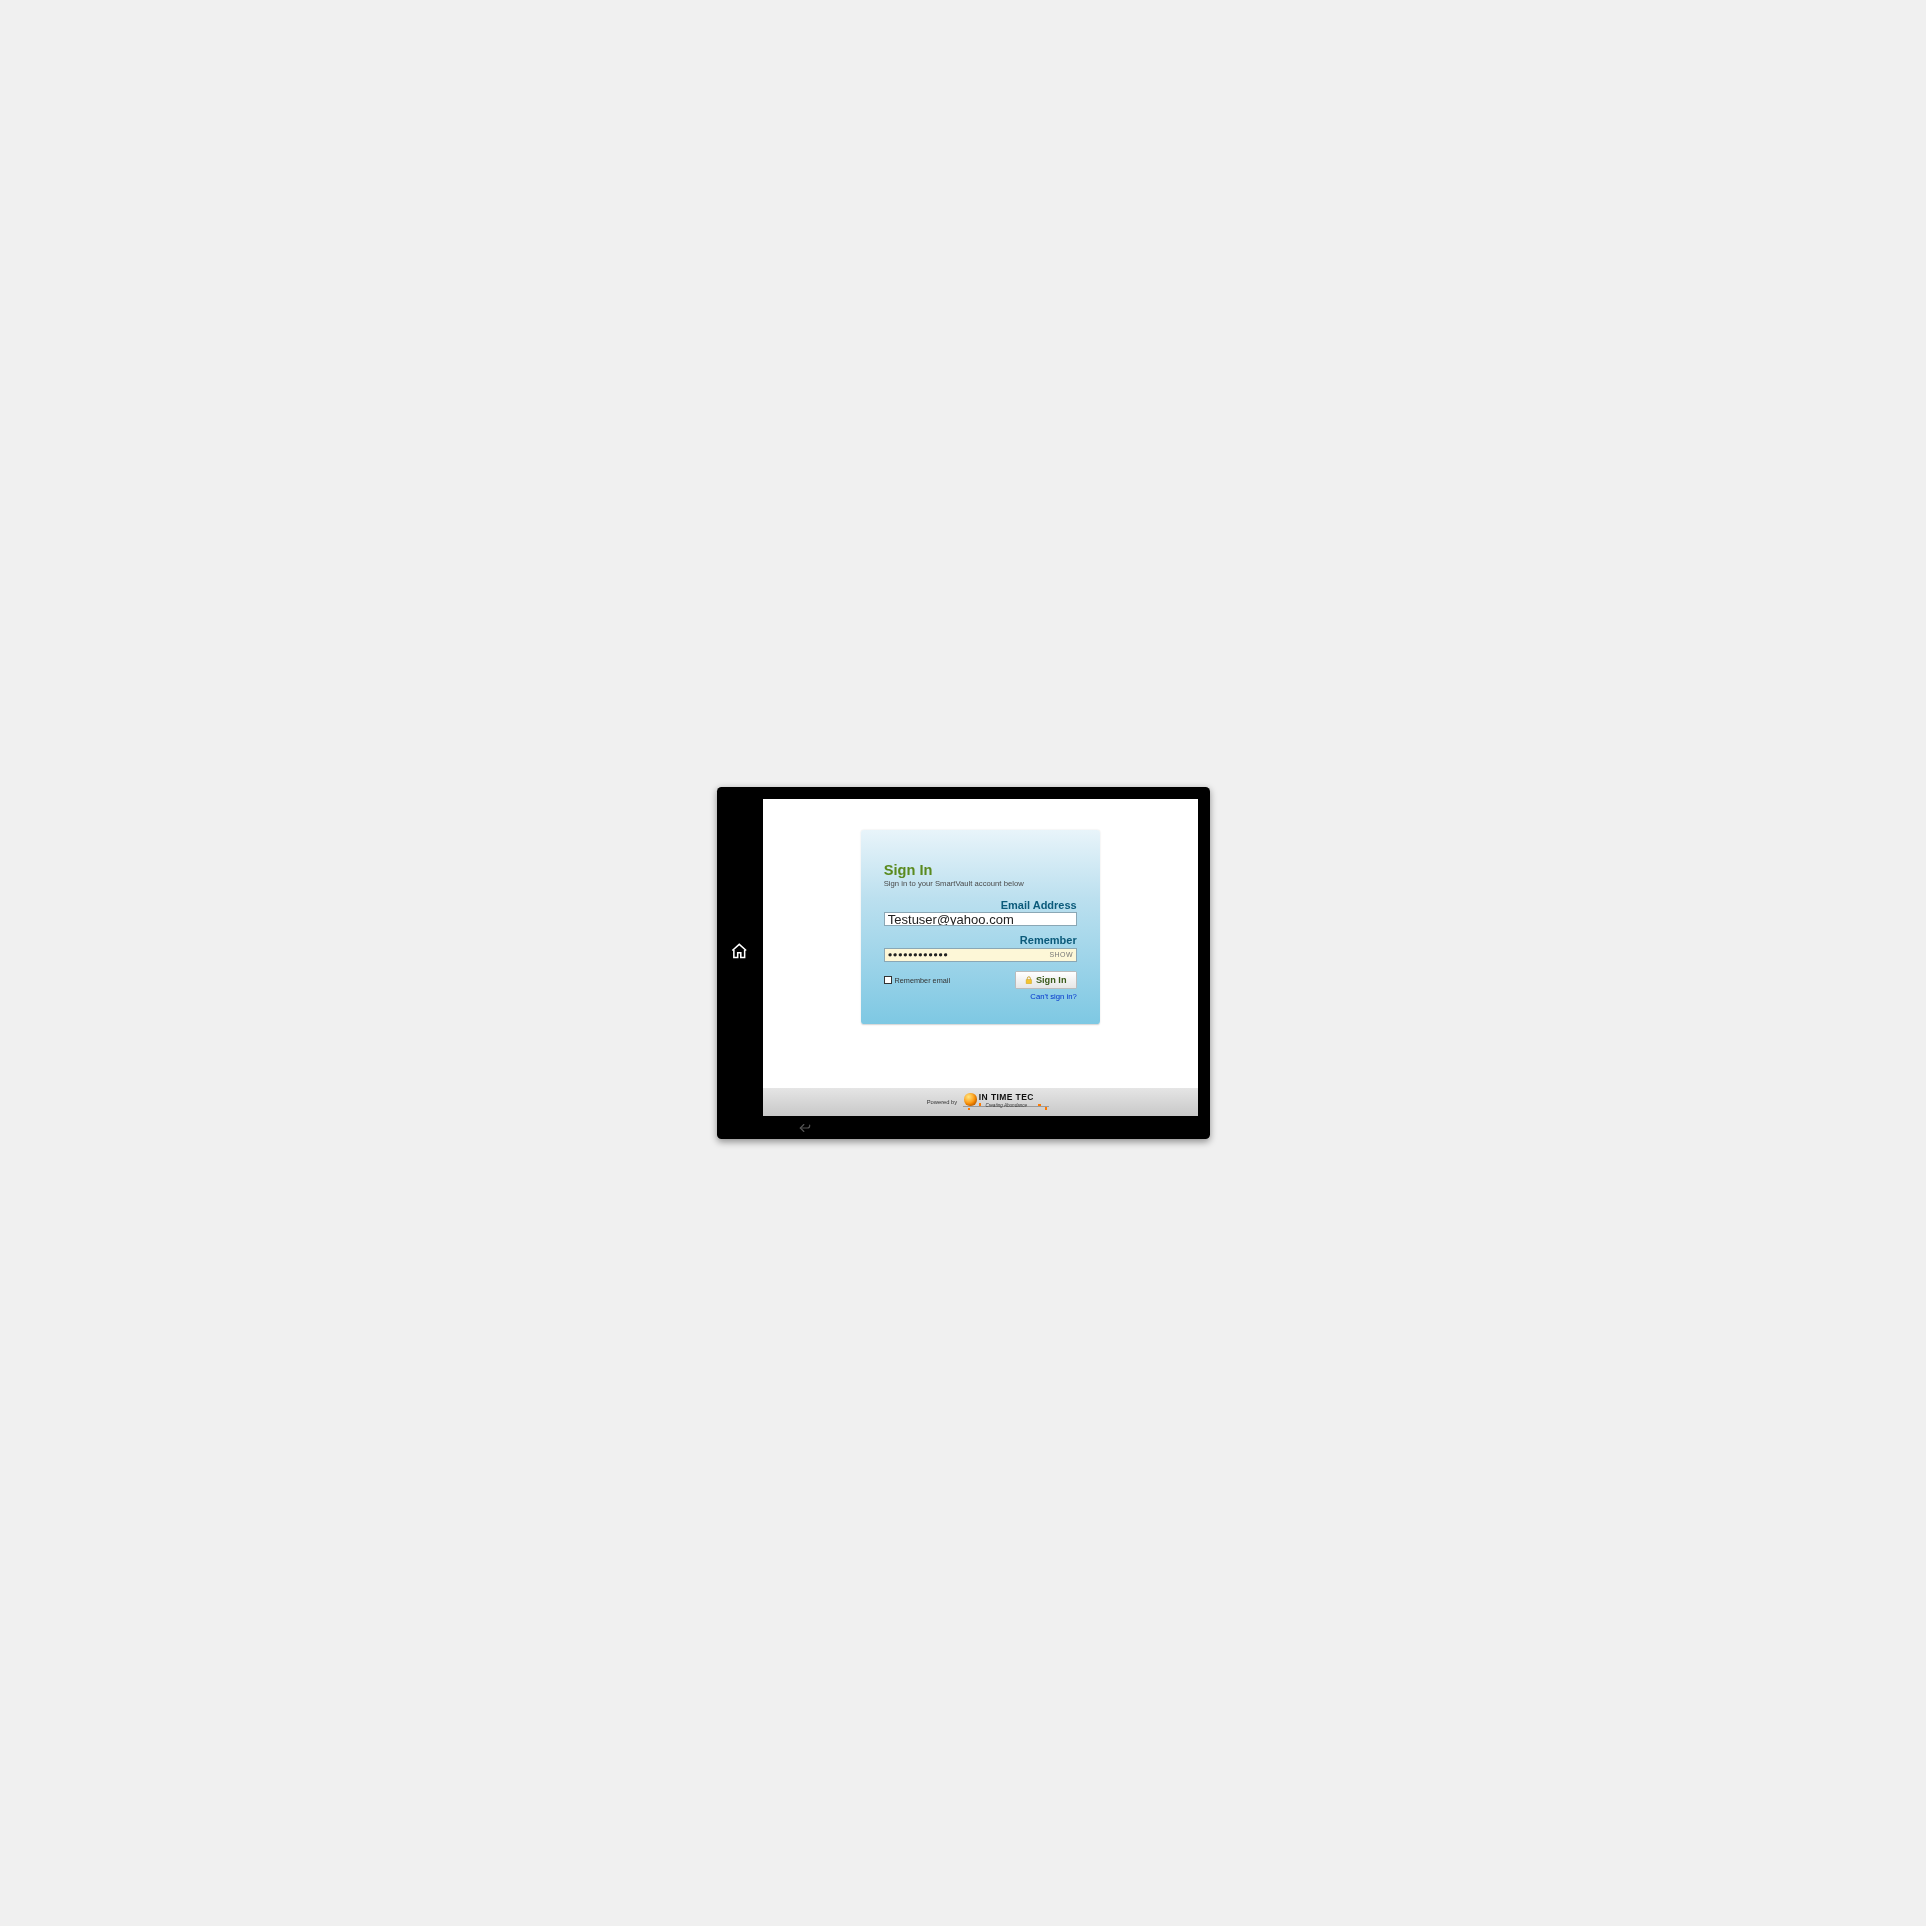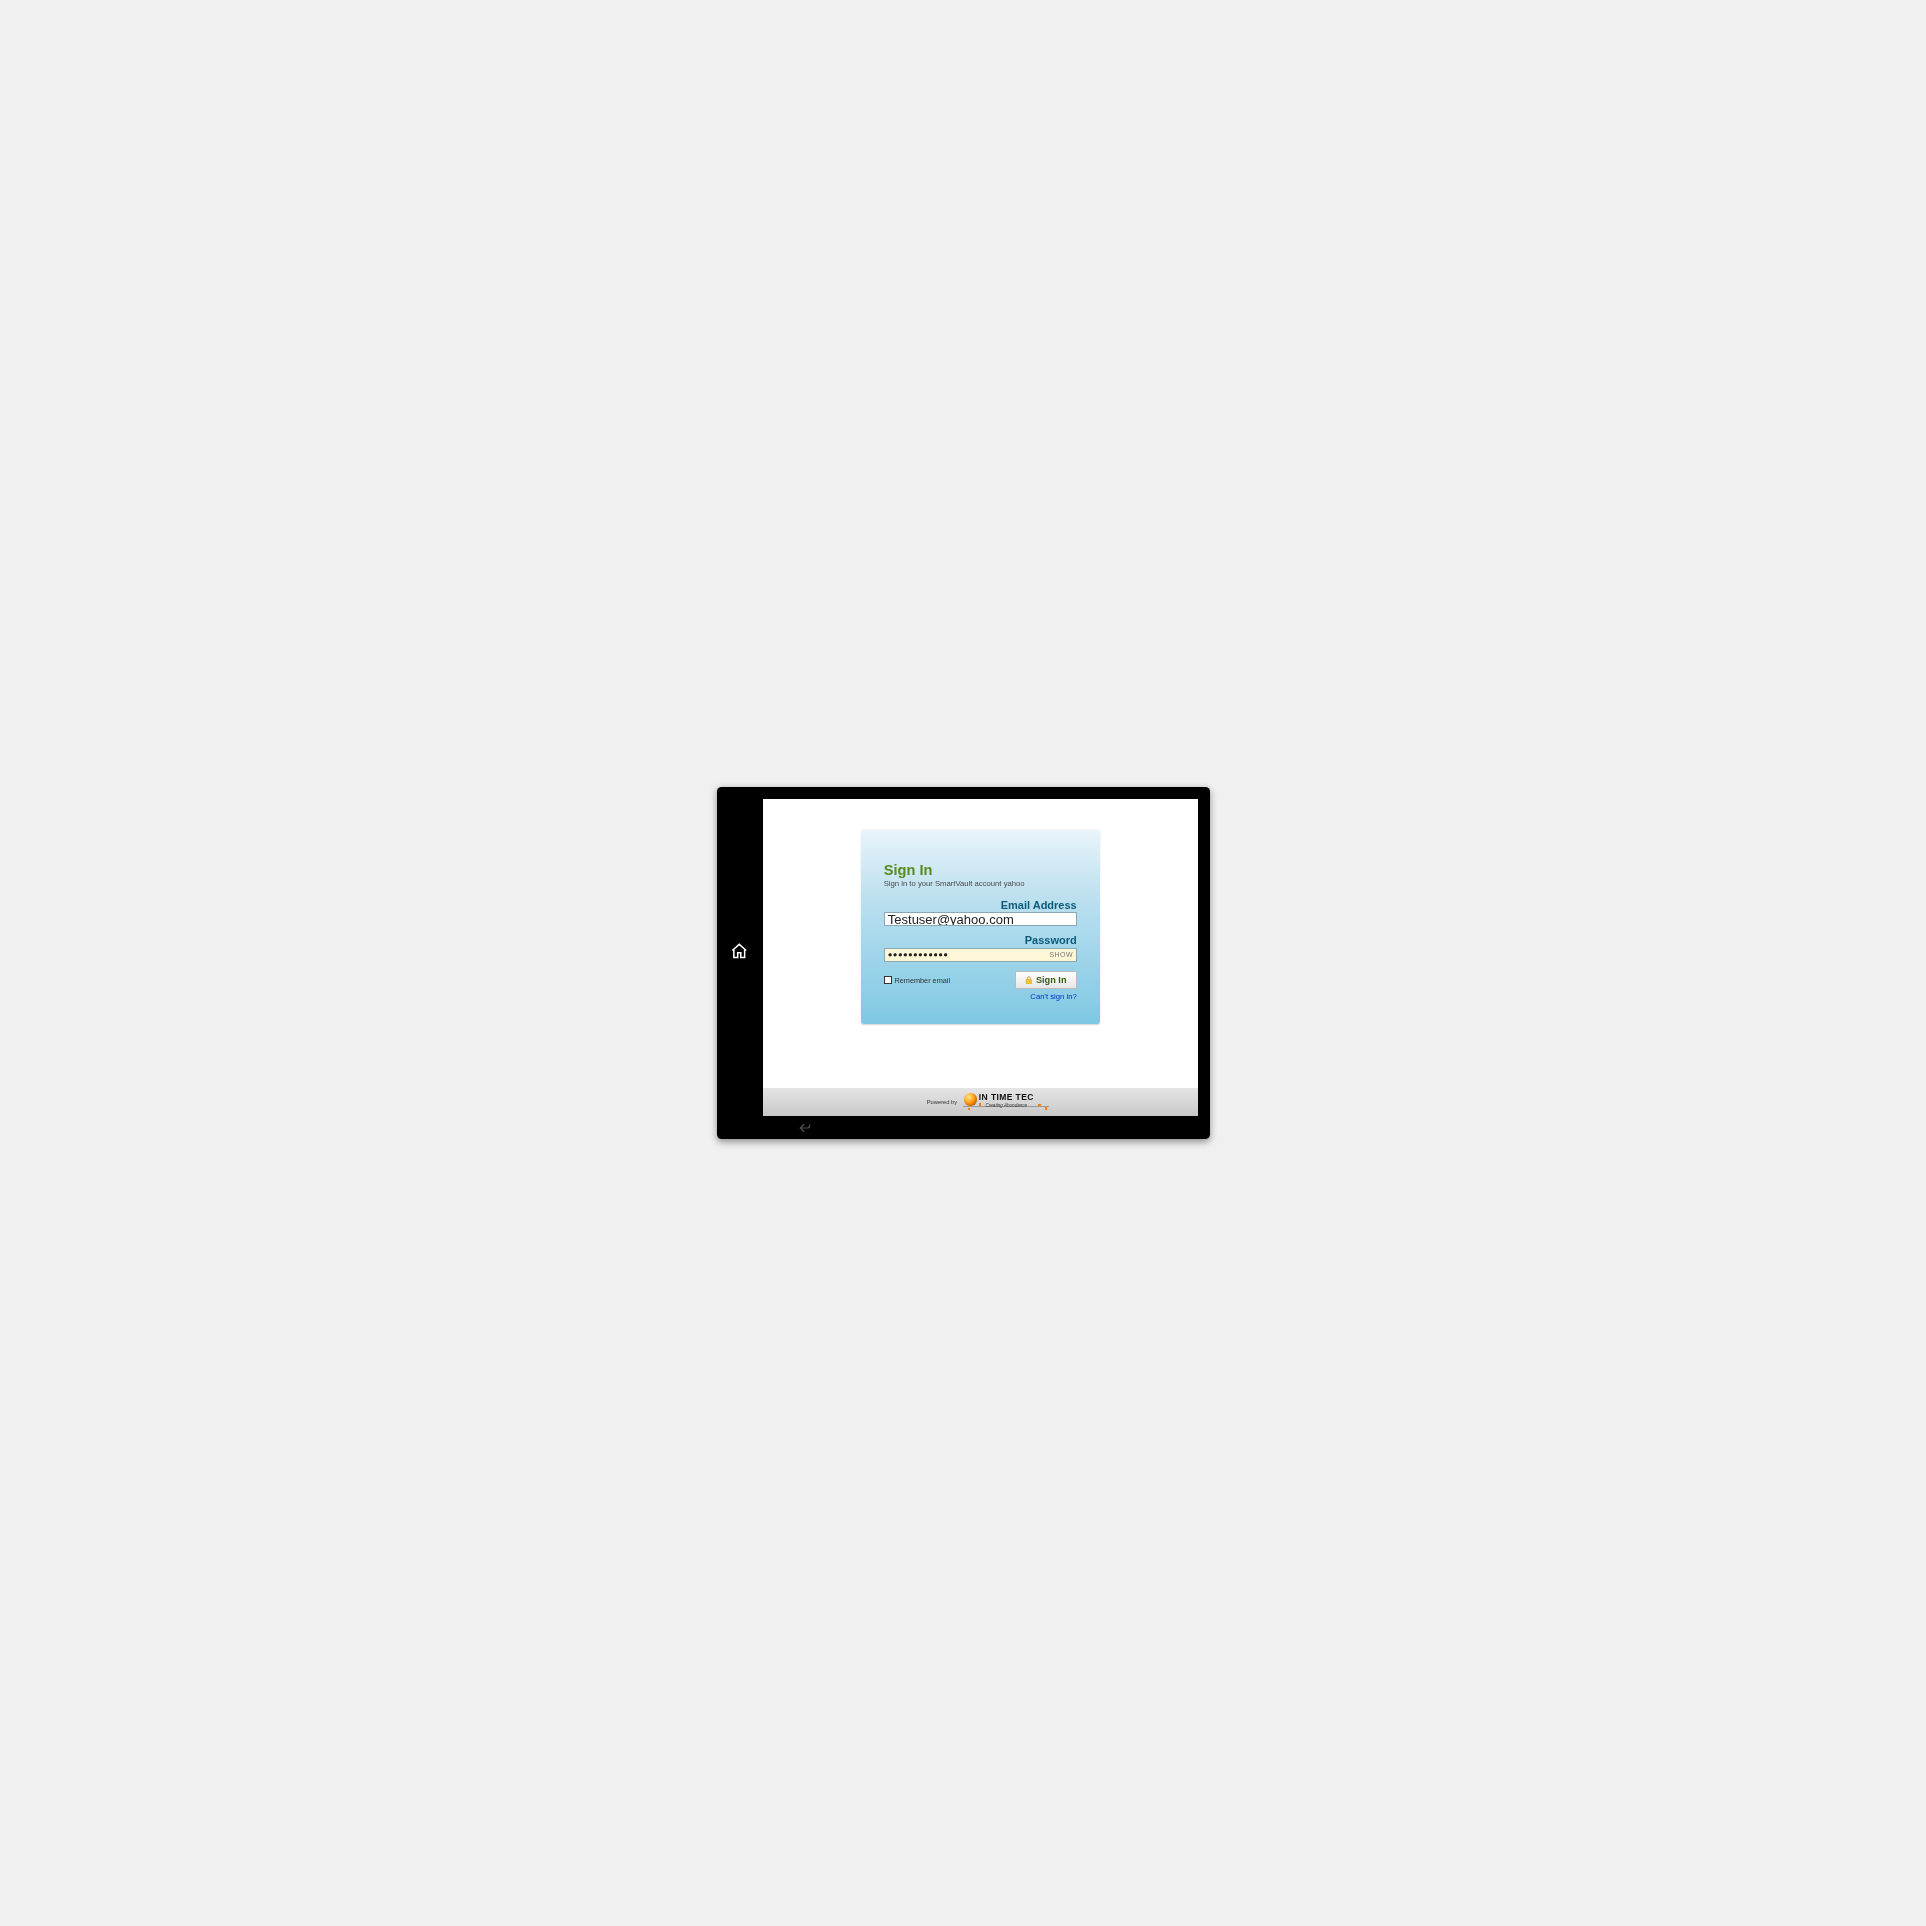--- a/index.html
+++ b/index.html
@@ -205,26 +205,26 @@
       <path d="M10 6 L4 12 L10 18"></path>
       <path d="M4 12 H16 A4 4 0 0 0 20 8 V7"></path>
     </svg>
   </div>
 
   <div class="screen">
     <div class="content-area">
       <div class="signin-card">
 
         <div class="signin-title">Sign In</div>
-        <div class="signin-subtitle">Sign in to your SmartVault account yahoo</div>
+        <div class="signin-subtitle">Sign in to your SmartVault account below</div>
 
         <div class="field-label">Email Address</div>
         <input class="text-input" type="text" value="Testuser@yahoo.com" style="">
 
-        <div class="field-label">Password</div>
+        <div class="field-label">Remember</div>
         <div class="password-wrap">
           <input class="password-input" type="text" value="●●●●●●●●●●●●" style="">
           <button class="show-btn">SHOW</button>
         </div>
 
         <div class="row-actions">
           <label class="remember-wrap">
             <span class="checkbox"></span>
             <span>Remember email</span>
           </label>

